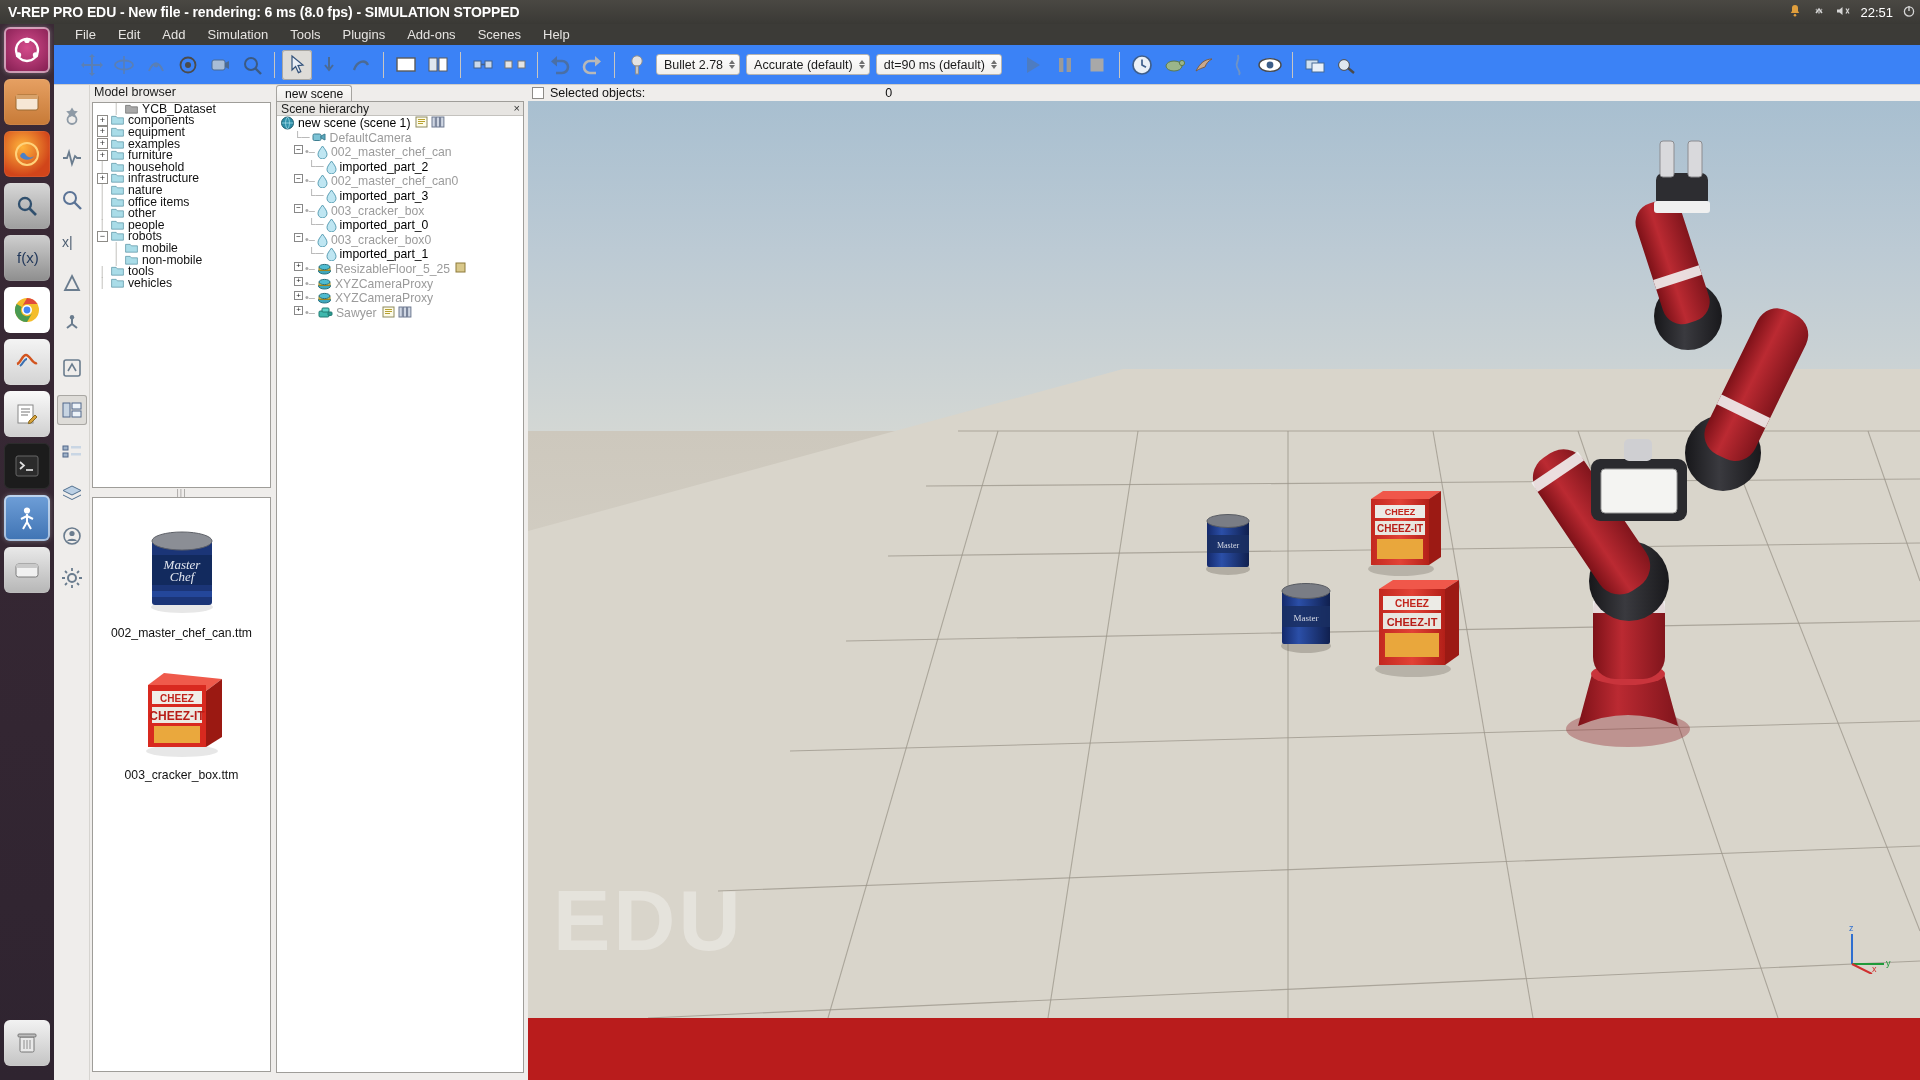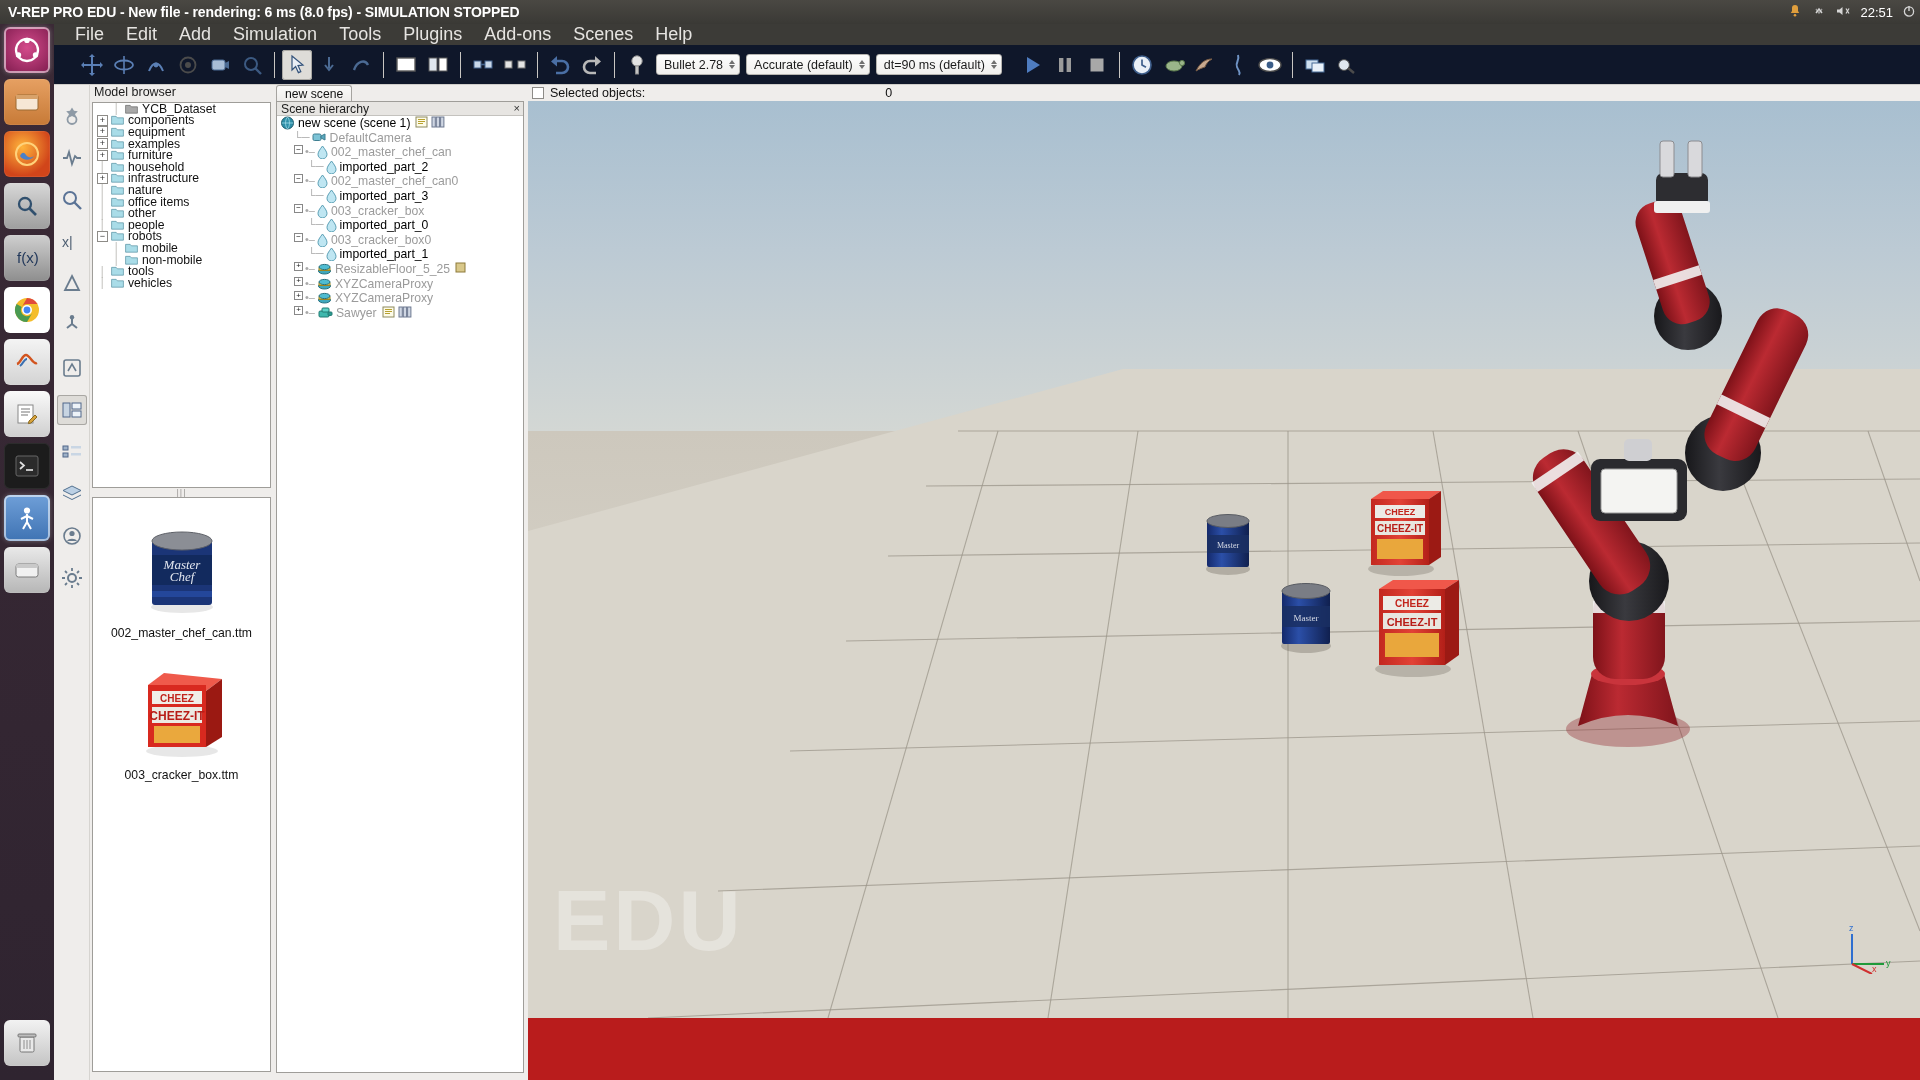--- a/index.html
+++ b/index.html
@@ -37,25 +37,25 @@
   }
   .lsel { box-shadow:inset 0 0 0 2px rgba(255,255,255,.55), 0 0 5px rgba(255,255,255,.3); }
   #launcher-bottom { position:absolute; bottom:8px; left:0; width:54px; }
 
   
   #app { position:absolute; left:54px; top:24px; width:1866px; height:1056px; background:#efedeb; }
 
   
   #menubar { height:21px; background:#3c3b37; display:flex; align-items:center; padding-left:10px; gap:0; }
   #menubar .mi {
-    color:#e6e4e1; font-size:18px; padding:2px 11px; cursor:default; white-space:nowrap;
-  }
-
-  
-  #toolbars { height:40px; background:#0f172a; border-bottom:1px solid #cfcdc9; display:flex; align-items:center; padding:0 4px; }
+    color:#e6e4e1; font-size:13px; padding:2px 11px; cursor:default; white-space:nowrap;
+  }
+
+  
+  #toolbars { height:40px; background:#3b82f6; border-bottom:1px solid #cfcdc9; display:flex; align-items:center; padding:0 4px; }
   .tbtn {
     width:30px; height:30px; margin:0 1px; border-radius:3px;
     display:flex; align-items:center; justify-content:center; position:relative;
   }
   .tbtn.on { background:#dedcd8; box-shadow:inset 0 0 0 1px #a9a7a3; }
   .tsep { width:1px; height:26px; background:#c8c6c2; margin:0 6px; }
   .combo {
     height:21px; background:linear-gradient(180deg,#fdfdfd,#f0efed);
     border:1px solid #b6b4b0; border-radius:3px; display:flex; align-items:center;
     padding:0 4px 0 7px; font-size:12.5px; color:#1b1b1b; margin:0 3px; white-space:nowrap;

